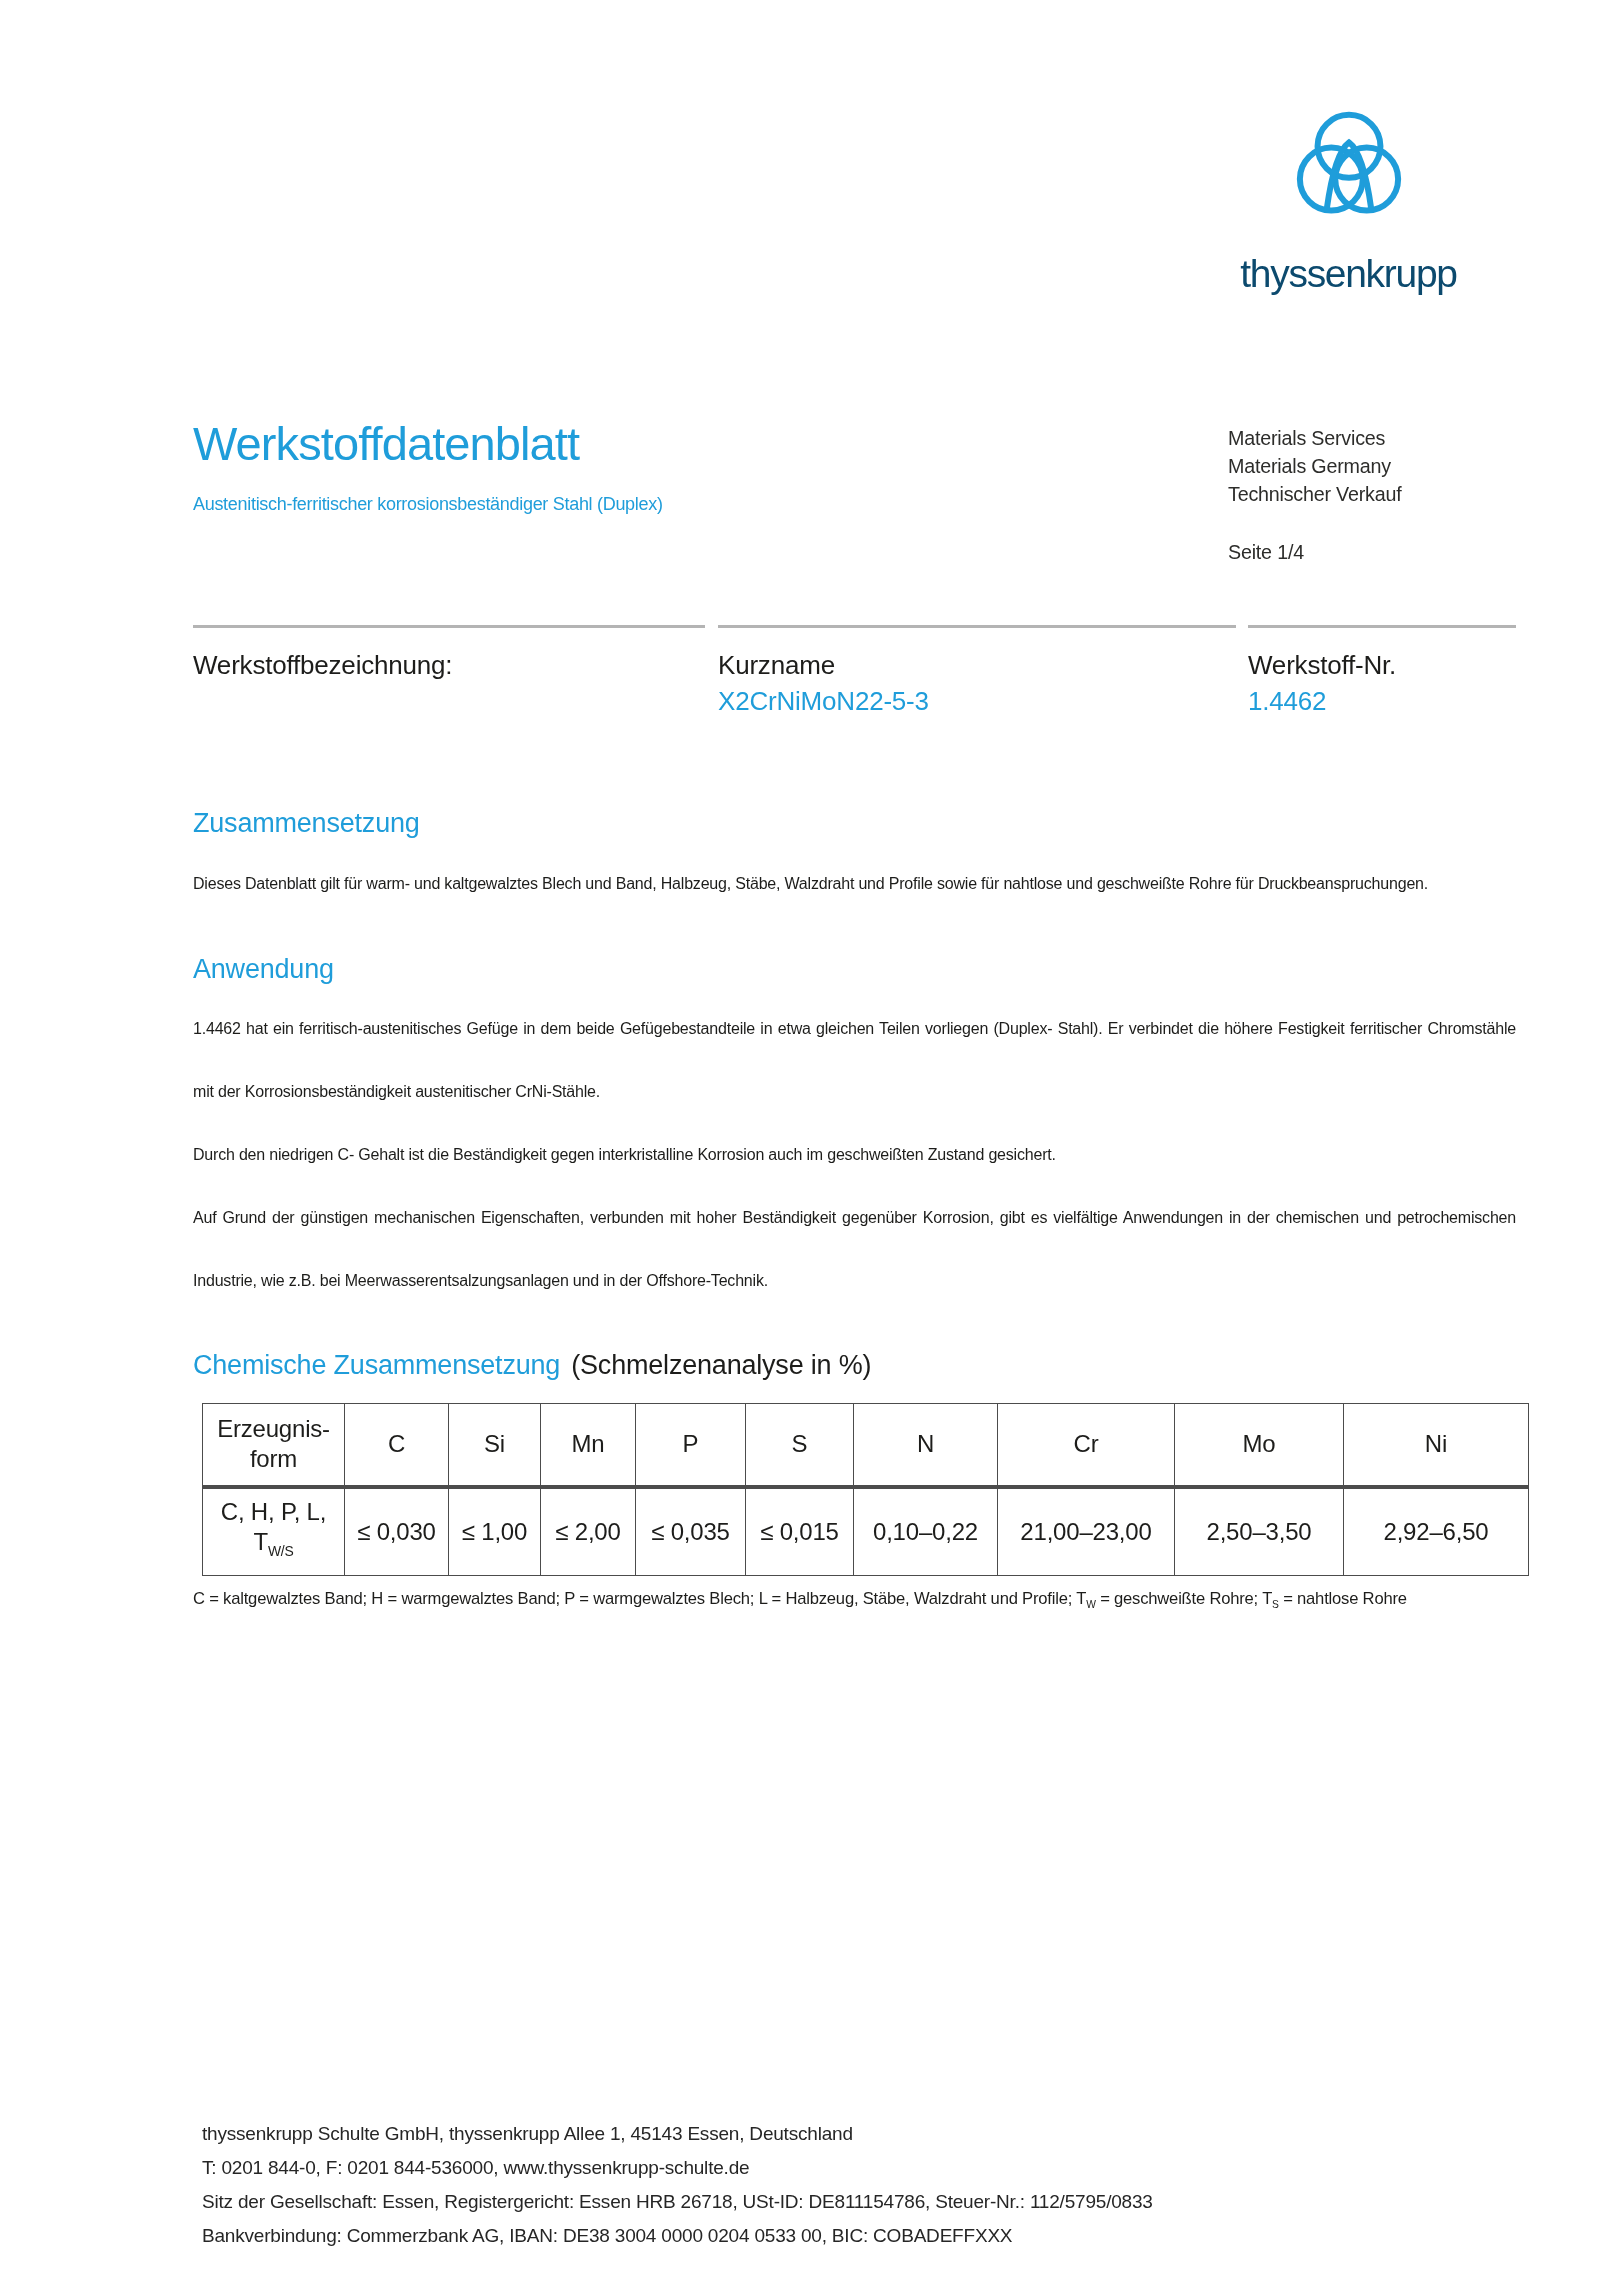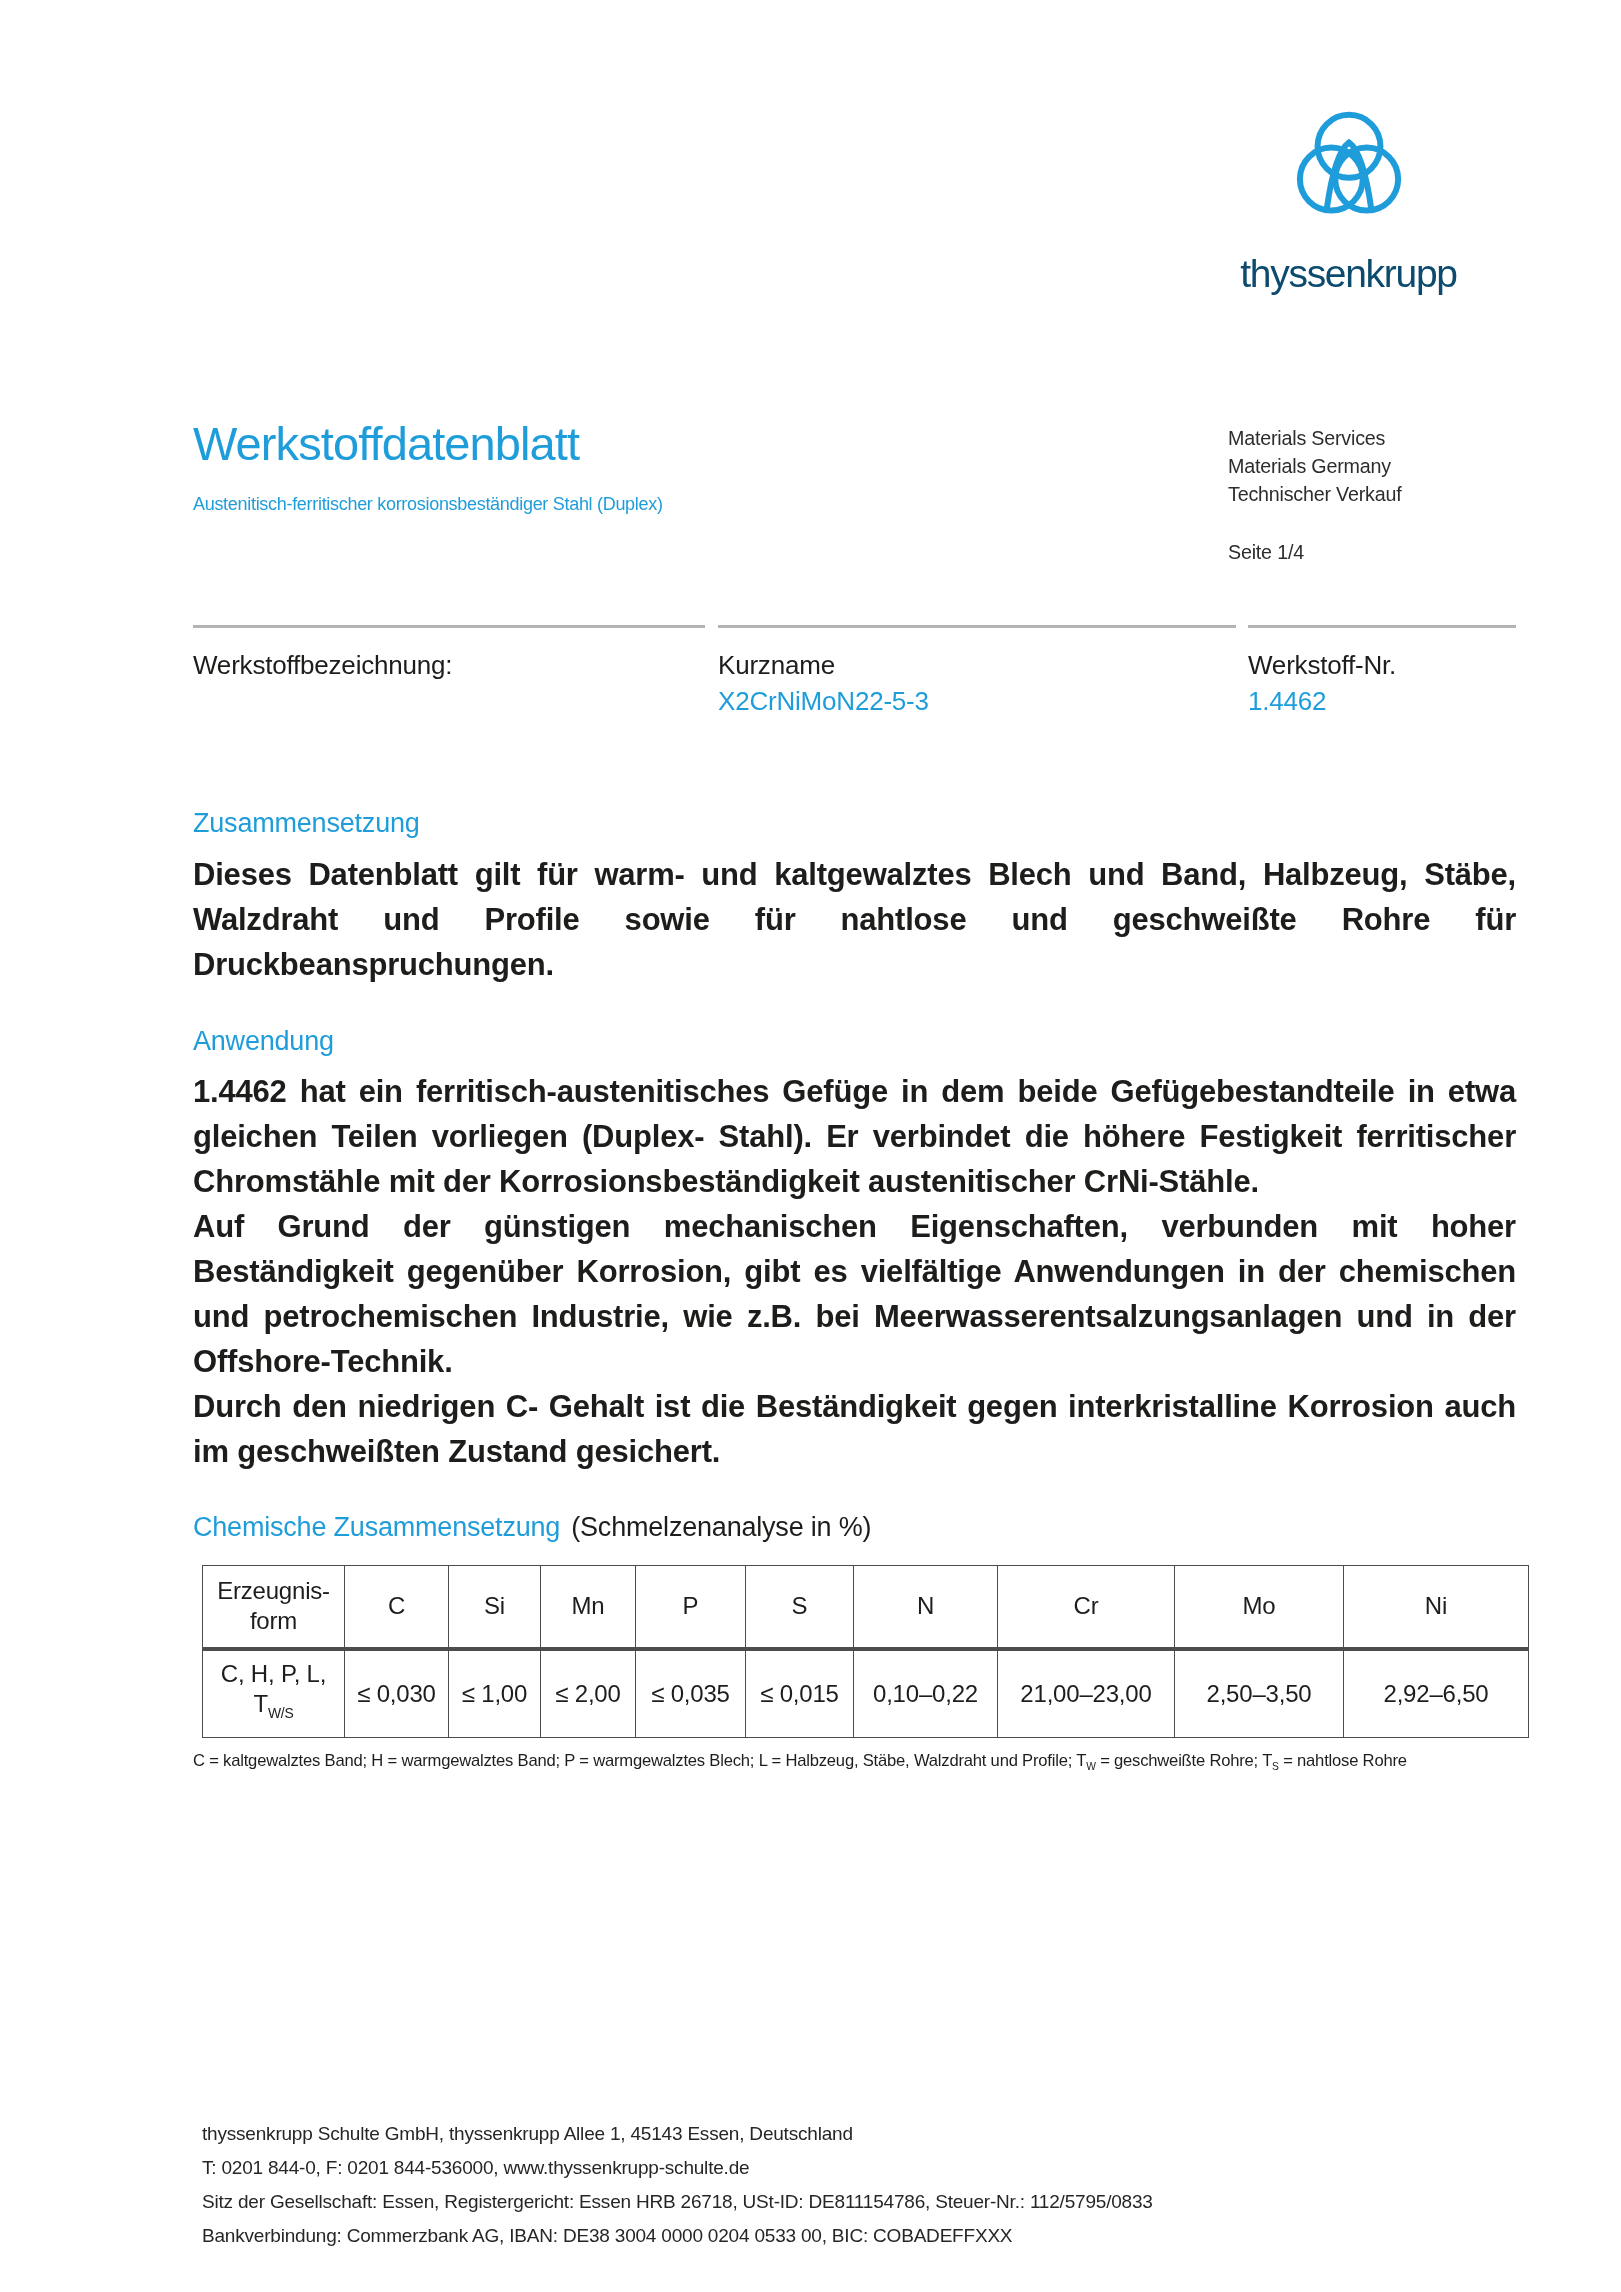--- a/index.html
+++ b/index.html
@@ -35,21 +35,21 @@
   .id-col1 { width:525px; }
   .id-col2 { width:530px; }
   .id-col3 { flex:1; }
   .id-label { font-size:26px; color:#1d1d1b; }
   .id-value { margin-top:5px; font-size:26px; font-weight:500; color:#1f9dda; }
 
   
   .content { position:absolute; left:193px; top:808px; width:1323px; }
   .section-heading { margin:0; font-size:27px; font-weight:500; color:#1f9dda; }
   .heading-suffix { color:#1d1d1b; font-weight:400; }
-  p.body { margin:12.5px 0 0 0; font-size:31px; line-height:45px; text-align:justify;font-weight:bold; }
+  p.body { margin:12.5px 0 0 0; font-size:16px; line-height:63px; text-align:justify; }
   p.body.cont { margin-top:0; }
   .anwendung-heading { margin-top:39px; }
   .chem-heading { margin-top:38px; }
 
   
   table.chem { margin:21.5px 0 0 9px; border-collapse:collapse; table-layout:fixed; width:1327px; }
   table.chem th, table.chem td {
     border:1.8px solid #4c4c4c; text-align:center; vertical-align:middle;
     font-weight:400; font-size:24px; padding:0; line-height:30px;
   }
@@ -110,22 +110,22 @@
   </div>
 </div>
 
 <div class="content">
 
   <h3 class="section-heading">Zusammensetzung</h3>
   <p class="body">Dieses Datenblatt gilt für warm- und kaltgewalztes Blech und Band, Halbzeug, Stäbe, Walzdraht und Profile sowie für nahtlose und geschweißte Rohre für Druckbeanspruchungen.</p>
 
   <h3 class="section-heading anwendung-heading">Anwendung</h3>
   <p class="body">1.4462 hat ein ferritisch-austenitisches Gefüge in dem beide Gefügebestandteile in etwa gleichen Teilen vorliegen (Duplex- Stahl). Er verbindet die höhere Festigkeit ferritischer Chromstähle mit der Korrosionsbeständigkeit austenitischer CrNi-Stähle.</p>
+  <p class="body cont">Durch den niedrigen C- Gehalt ist die Beständigkeit gegen interkristalline Korrosion auch im geschweißten Zustand gesichert.</p>
   <p class="body cont">Auf Grund der günstigen mechanischen Eigenschaften, verbunden mit hoher Beständigkeit gegenüber Korrosion, gibt es vielfältige Anwendungen in der chemischen und petrochemischen Industrie, wie z.B. bei Meerwasserentsalzungsanlagen und in der Offshore-Technik.</p>
-  <p class="body cont">Durch den niedrigen C- Gehalt ist die Beständigkeit gegen interkristalline Korrosion auch im geschweißten Zustand gesichert.</p>
 
   <div class="chem-heading">
     <span class="section-heading">Chemische Zusammensetzung</span>
     <span class="section-heading heading-suffix">&nbsp;<span>(Schmelzenanalyse in %)</span></span>
   </div>
 
   <table class="chem">
     <colgroup>
       <col style="width:142px">
         <col style="width:104px">

